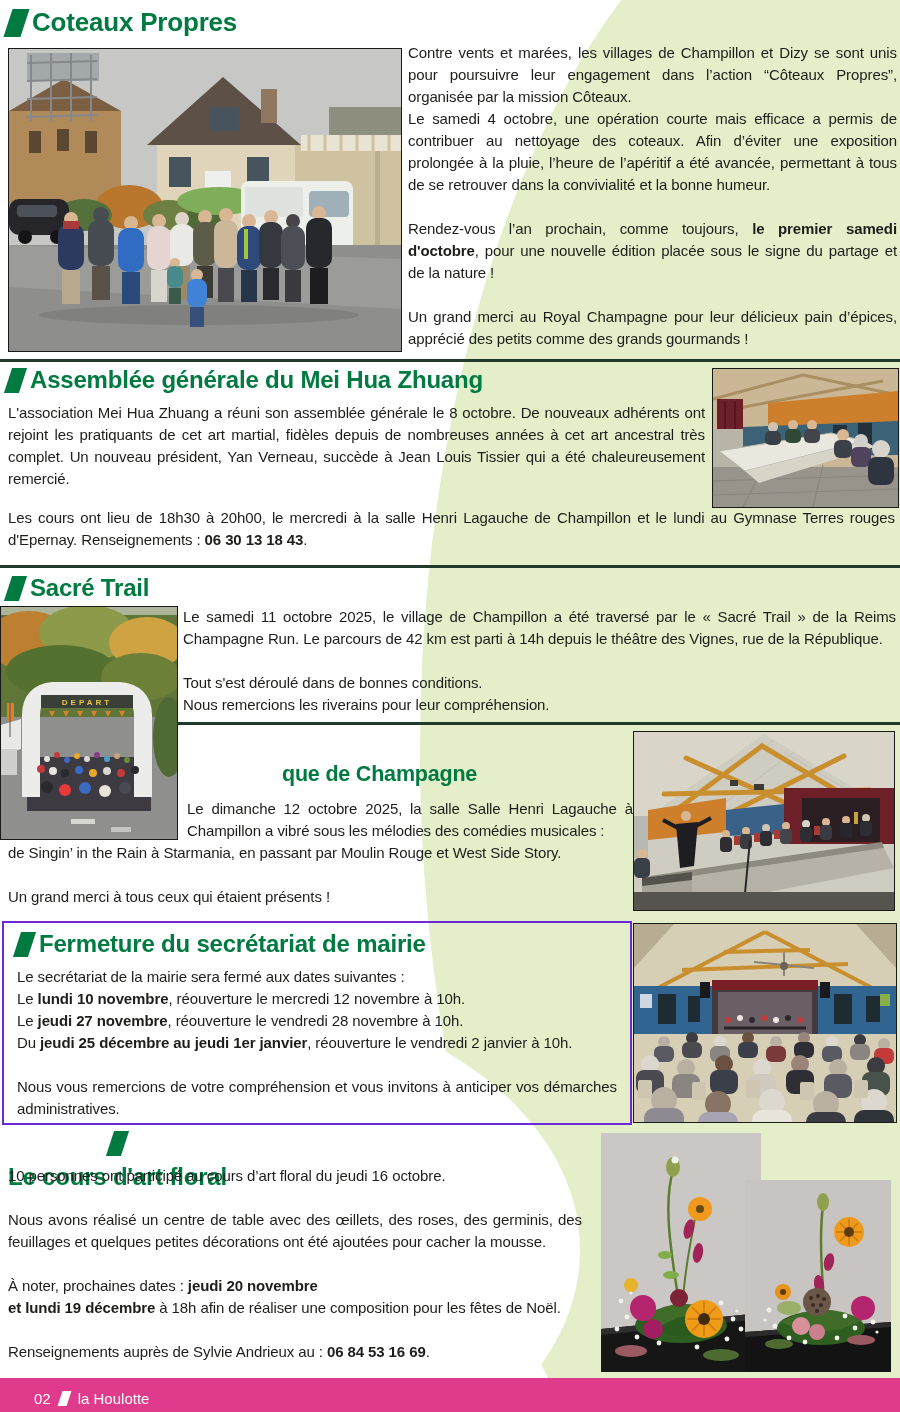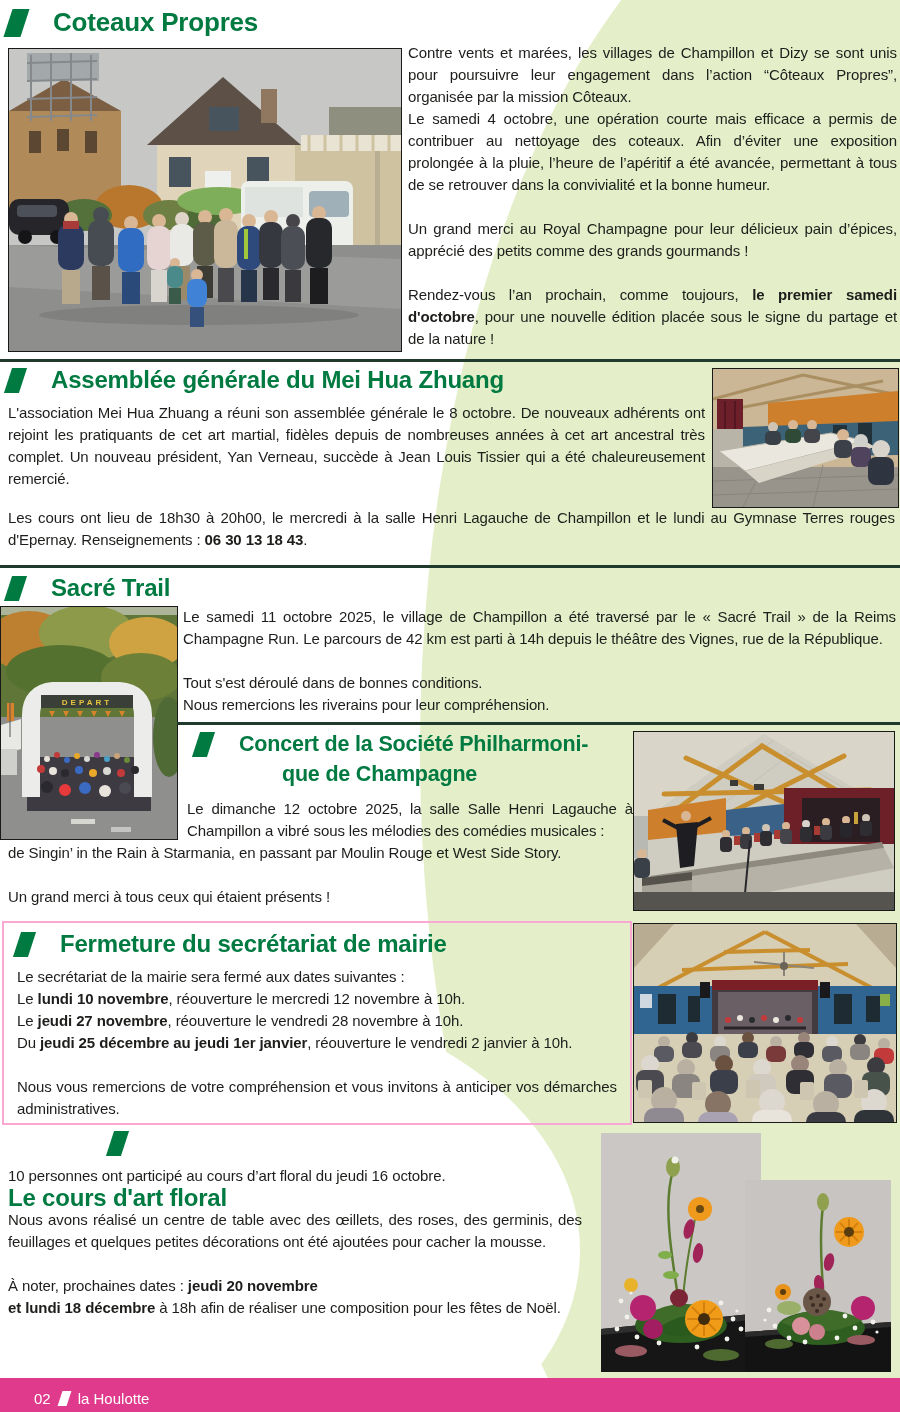--- a/index.html
+++ b/index.html
@@ -5,21 +5,21 @@
   html,body{margin:0;padding:0;background:#ffffff;}
   #page{position:relative;width:900px;height:1412px;background:#ffffff;overflow:hidden;
         font-family:"Liberation Sans",sans-serif;color:#1d1d1b;}
   .abs{position:absolute;}
   
   #bg-blob{position:absolute;left:420px;top:-150px;width:900px;height:1800px;
            border-radius:50%;background:#e4efc9;}
   #bg-white-blob{position:absolute;left:-180px;top:990px;width:760px;height:520px;
            border-radius:50%;background:#ffffff;}
   
-  .sec-head{display:flex;align-items:center;gap:28px;}
+  .sec-head{display:flex;align-items:center;gap:7px;}
   .slash{display:inline-block;width:15px;height:25px;background:#007a41;
          transform:skewX(-18deg);flex:0 0 auto;}
   .sec-title{font-size:24px;font-weight:700;color:#007a41;margin:0;letter-spacing:-0.2px;}
   
   .body{font-size:15px;line-height:22px;text-align:justify;letter-spacing:-0.1px;}
   .body p{margin:0;}
   .body p.gap{margin-top:22px;}
   
   .sep{height:3px;background:#203a2b;}
   
@@ -39,21 +39,21 @@
   #photo3{left:0;top:606px;}
   #s3-text{left:183px;top:606px;width:713px;}
   #sep3{left:177px;top:722px;width:723px;}
   #s4-head{left:196px;top:732px;}
   #s4-head .sec-title{font-size:21.5px;}
   #s4-head2{left:282px;top:762px;font-size:21.5px;font-weight:700;color:#007a41;letter-spacing:-0.2px;}
   #photo4{left:633px;top:731px;}
   #s4-texta{left:187px;top:798px;width:446px;}
   #s4-textb{left:8px;top:842px;width:626px;}
   #s4-textc{left:8px;top:886px;width:626px;}
-  #box5{left:2px;top:921px;width:600px;height:186px;border:2px solid #f9a8d4;
+  #box5{left:2px;top:921px;width:600px;height:186px;border:2px solid #6d28d9;
         padding:7px 13px;background:transparent;}
   #box5 .sec-head{margin-bottom:8px;}
   #photo5{left:633px;top:923px;}
   #s6-head{left:8px;top:1131px;flex-direction:column;}
   #s6-text{left:8px;top:1165px;width:574px;}
   #photo6a{left:601px;top:1133px;z-index:2;}
   #photo6b{left:745px;top:1180px;z-index:3;}
   #footer{left:0;top:1378px;width:900px;height:41px;background:#e03a8c;
           display:flex;align-items:center;gap:9px;padding-left:34px;box-sizing:border-box;
           color:#ffffff;font-size:15px;z-index:5;}
@@ -194,22 +194,22 @@
             <rect x="-8" y="3" width="16" height="22" rx="7" fill="#4a8a8a"></rect>
             <rect x="-6" y="25" width="12" height="16" fill="#3a5a4a"></rect>
           </g>
       </g>
     </svg>
   </div>
 
   <div class="abs body" id="s1-text">
     <p><span>Contre vents et marées, les villages de Champillon et Dizy se sont unis pour poursuivre leur engagement dans l’action “Côteaux Propres”, organisée par la mission Côteaux.</span></p>
     <p><span>Le samedi 4 octobre, une opération courte mais efficace a permis de contribuer au nettoyage des coteaux. Afin d’éviter une exposition prolongée à la pluie, l’heure de l’apéritif a été avancée, permettant à tous de se retrouver dans la convivialité et la bonne humeur.</span></p>
+    <p class="gap"><span>Rendez-vous l’an prochain, comme toujours, </span><b>le premier samedi d'octobre</b><span>, pour une nouvelle édition placée sous le signe du partage et de la nature !</span></p>
     <p class="gap"><span>Un grand merci au Royal Champagne pour leur délicieux pain d’épices, apprécié des petits comme des grands gourmands !</span></p>
-    <p class="gap"><span>Rendez-vous l’an prochain, comme toujours, </span><b>le premier samedi d'octobre</b><span>, pour une nouvelle édition placée sous le signe du partage et de la nature !</span></p>
   </div>
 
   <div class="abs sep" id="sep1"></div>
 
   <div class="abs sec-head" id="s2-head">
     <span class="slash"></span>
     <h2 class="sec-title">Assemblée générale du Mei Hua Zhuang</h2>
   </div>
 
   <div class="abs photo" id="photo2">
@@ -336,24 +336,20 @@
   </div>
 
   <div class="abs body" id="s3-text">
     <p><span>Le samedi 11 octobre 2025, le village de Champillon a été traversé par le « Sacré Trail » de la Reims Champagne Run. Le parcours de 42 km est parti à 14h depuis le théâtre des Vignes, rue de la République.</span></p>
     <p class="gap"><span>Tout s'est déroulé dans de bonnes conditions.</span></p>
     <p><span>Nous remercions les riverains pour leur compréhension.</span></p>
   </div>
 
   <div class="abs sep" id="sep3"></div>
 
-  <div class="abs sec-head" id="s4-head">
-    <span class="slash"></span>
-    <h2 class="sec-title">Concert de la Société Philharmoni-</h2>
-  </div>
   <h2 class="abs" id="s4-head2" style="margin:0;">que de Champagne</h2>
 
   <div class="abs photo" id="photo4">
     <svg width="260" height="178" viewBox="0 0 260 178">
       <rect width="260" height="178" fill="#cfccc1"></rect>
       <polygon points="0,0 260,0 260,80 130,2 0,95" fill="#d9d6c9"></polygon>
       <g stroke="#c3c0b2" stroke-width="1">
           <line x1="40" y1="80" x2="140" y2="8"></line>
           <line x1="70" y1="86" x2="160" y2="20"></line>
           <line x1="150" y1="20" x2="240" y2="74"></line>
@@ -593,21 +589,22 @@
 
   <div class="abs sec-head" id="s6-head">
     <span class="slash"></span>
     <h2 class="sec-title">Le cours d'art floral</h2>
   </div>
 
   <div class="abs body" id="s6-text">
     <p><span>10 personnes ont participé au cours d’art floral du jeudi 16 octobre.</span></p>
     <p class="gap"><span>Nous avons réalisé un centre de table avec des œillets, des roses, des germinis, des feuillages et quelques petites décorations ont été ajoutées pour cacher la mousse.</span></p>
     <p class="gap"><span>À noter, prochaines dates : </span><b>jeudi 20 novembre</b></p>
-    <p><b>et lundi 18 décembre</b><span> à 18h afin de réaliser une composition pour les fêtes de Noël.</span></p>
+    <p><b>et lundi 19 décembre</b><span> à 18h afin de réaliser une composition pour les fêtes de Noël.</span></p>
+    <p class="gap"><span>Renseignements auprès de Sylvie Andrieux au : </span><b>06 84 53 16 69</b><span>.</span></p>
   </div>
 
   <div class="abs photo noborder" id="photo6a">
     <svg width="160" height="239" viewBox="0 0 160 239">
       <rect width="160" height="239" fill="#cbc7c5"></rect>
       <polygon points="0,196 160,180 160,239 0,239" fill="#161616"></polygon>
       <polygon points="0,196 160,180 160,186 0,202" fill="#2e2e2e"></polygon>
       <path d="M78,170 C70,120 62,70 72,38" stroke="#5c7c30" stroke-width="2.5" fill="none"></path>
       <path d="M82,168 C84,130 92,100 96,74" stroke="#5c7c30" stroke-width="2" fill="none"></path>
       <ellipse cx="72" cy="34" rx="7" ry="10" fill="#8fa04e"></ellipse>

